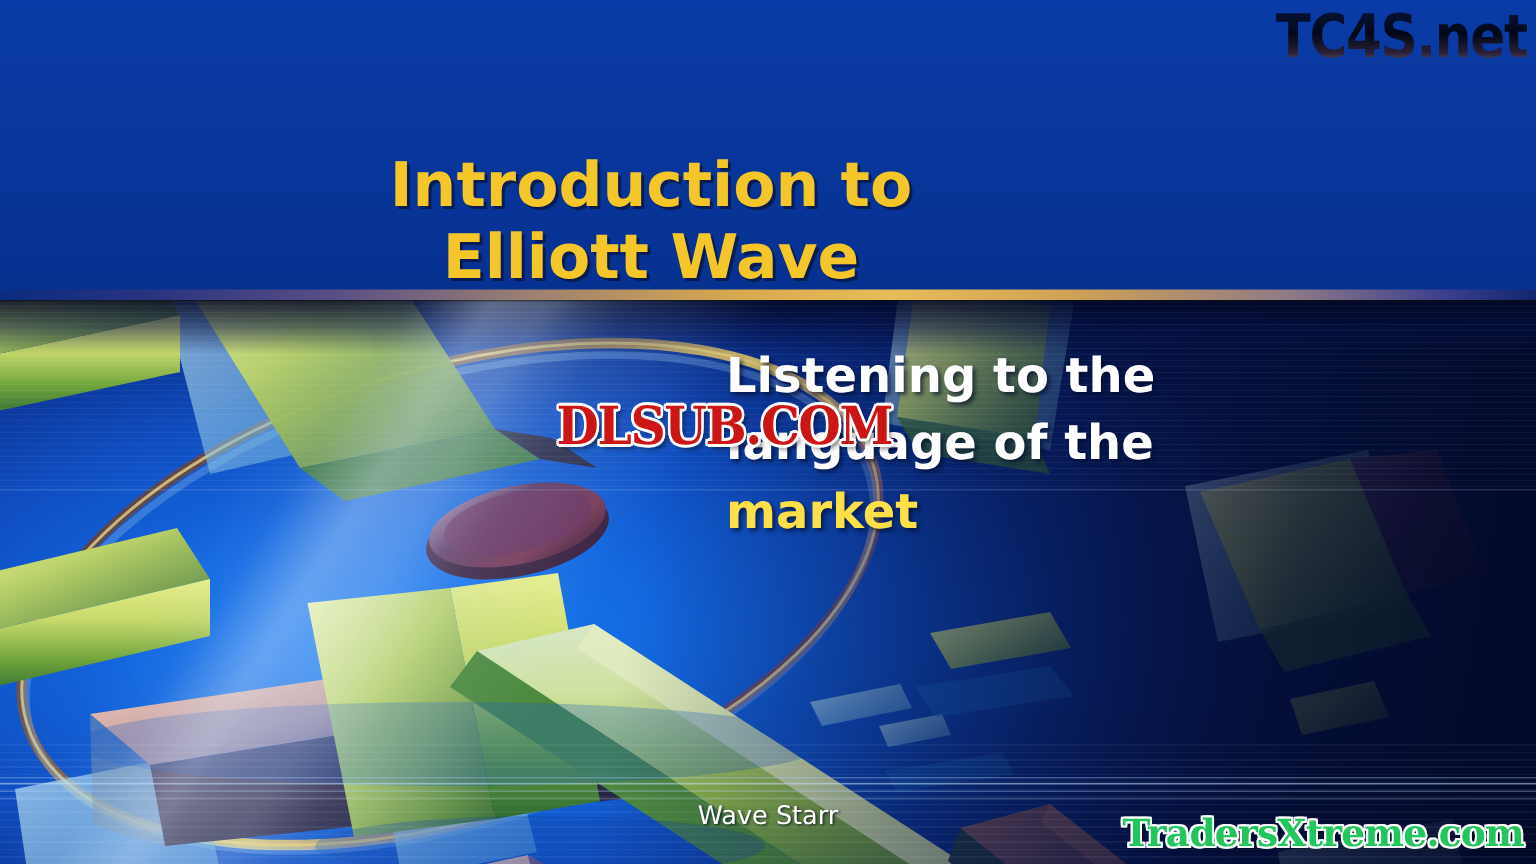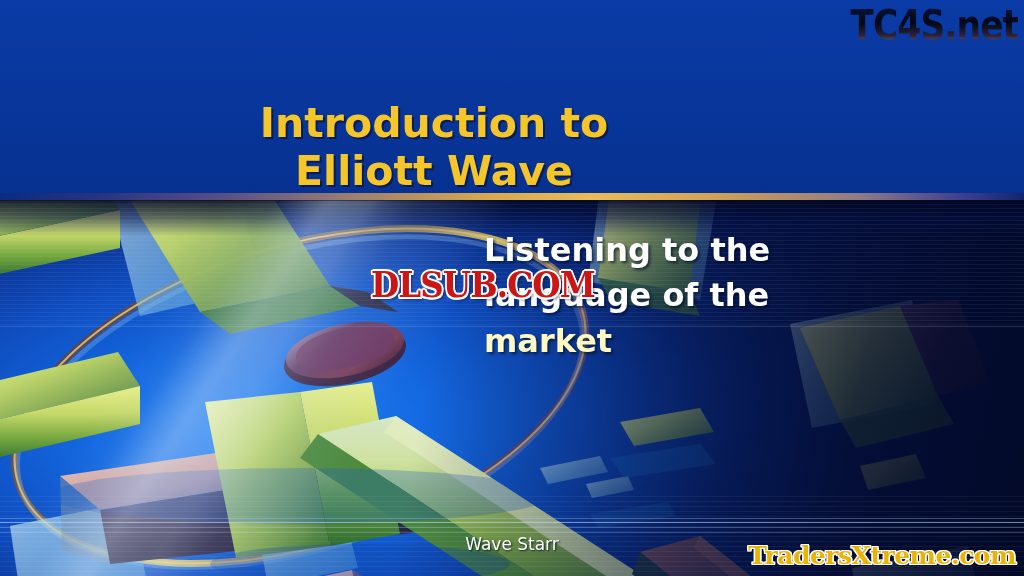--- a/index.html
+++ b/index.html
@@ -147,21 +147,21 @@
   .subtitle {
     position: absolute;
     left: 484px; top: 228px;
     width: 420px;
     font-size: 32px;
     font-weight: bold;
     line-height: 1.42;
     color: #ffffff;
     text-shadow: 2px 2px 3px rgba(0,10,40,0.65);
   }
-  .subtitle .accent { color: #fef9c3; }
+  .subtitle .accent { color: #fde047; }
 
   .byline {
     position: absolute;
     left: 0; top: 534px;
     width: 1024px;
     text-align: center;
     font-size: 17px;
     font-weight: normal;
     color: #ffffff;
     text-shadow: 1px 1px 2px rgba(0,6,30,0.8);
@@ -200,21 +200,21 @@
       -1.8px 0 0 #fff, 1.8px 0 0 #fff,
        3px 3px 3px rgba(0,0,0,0.45);
   }
   .wm-tx {
     position: absolute;
     right: 8px; bottom: 6px;
     font-family: "DejaVu Serif", "Liberation Serif", serif;
     font-size: 25px;
     font-weight: bold;
     letter-spacing: -0.5px;
-    color: #eab308;
+    color: #22c55e;
     text-shadow:
       -1.2px -1.2px 0 #fff,  1.2px -1.2px 0 #fff,
       -1.2px  1.2px 0 #fff,  1.2px  1.2px 0 #fff,
        0 -1.4px 0 #fff, 0 1.4px 0 #fff,
       -1.4px 0 0 #fff, 1.4px 0 0 #fff,
        2px 2px 3px rgba(0,0,0,0.4);
   }
 </style>
 </head>
 <body>

